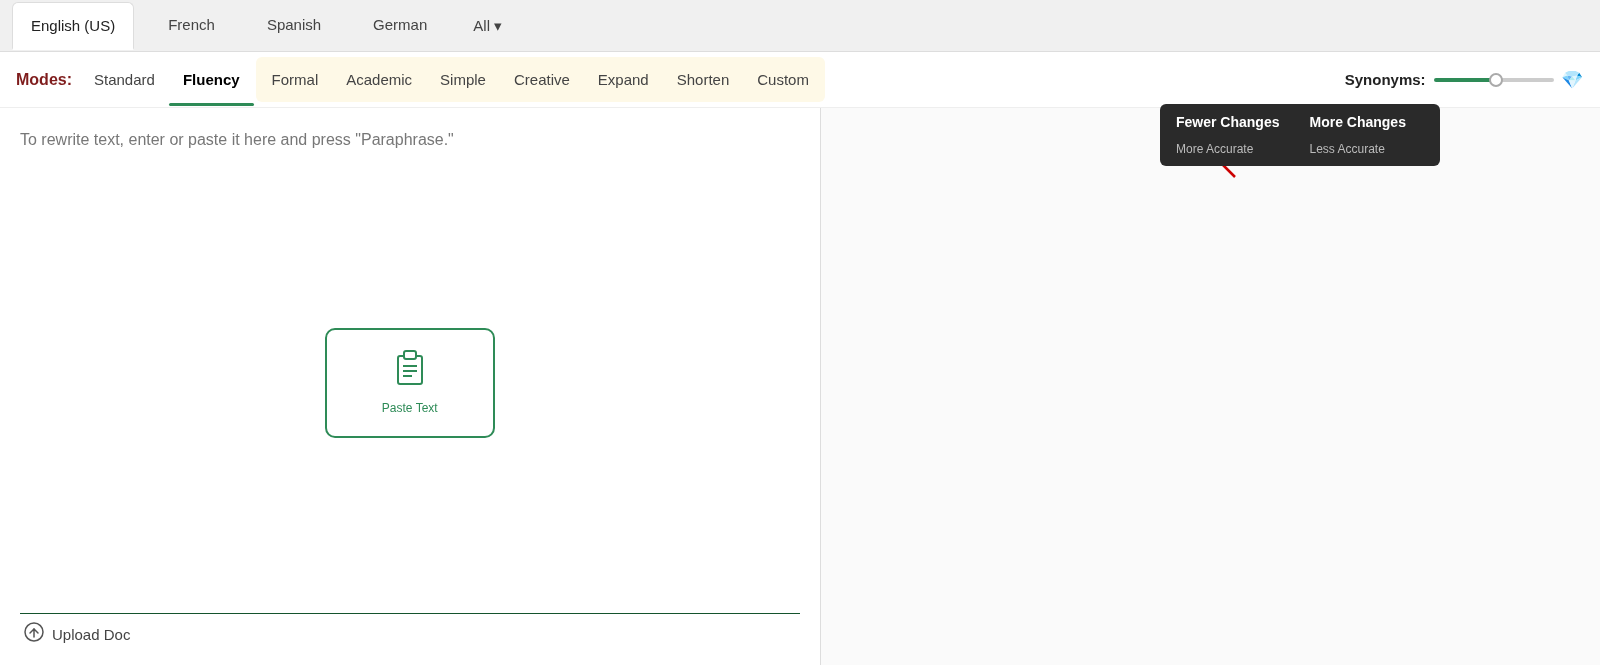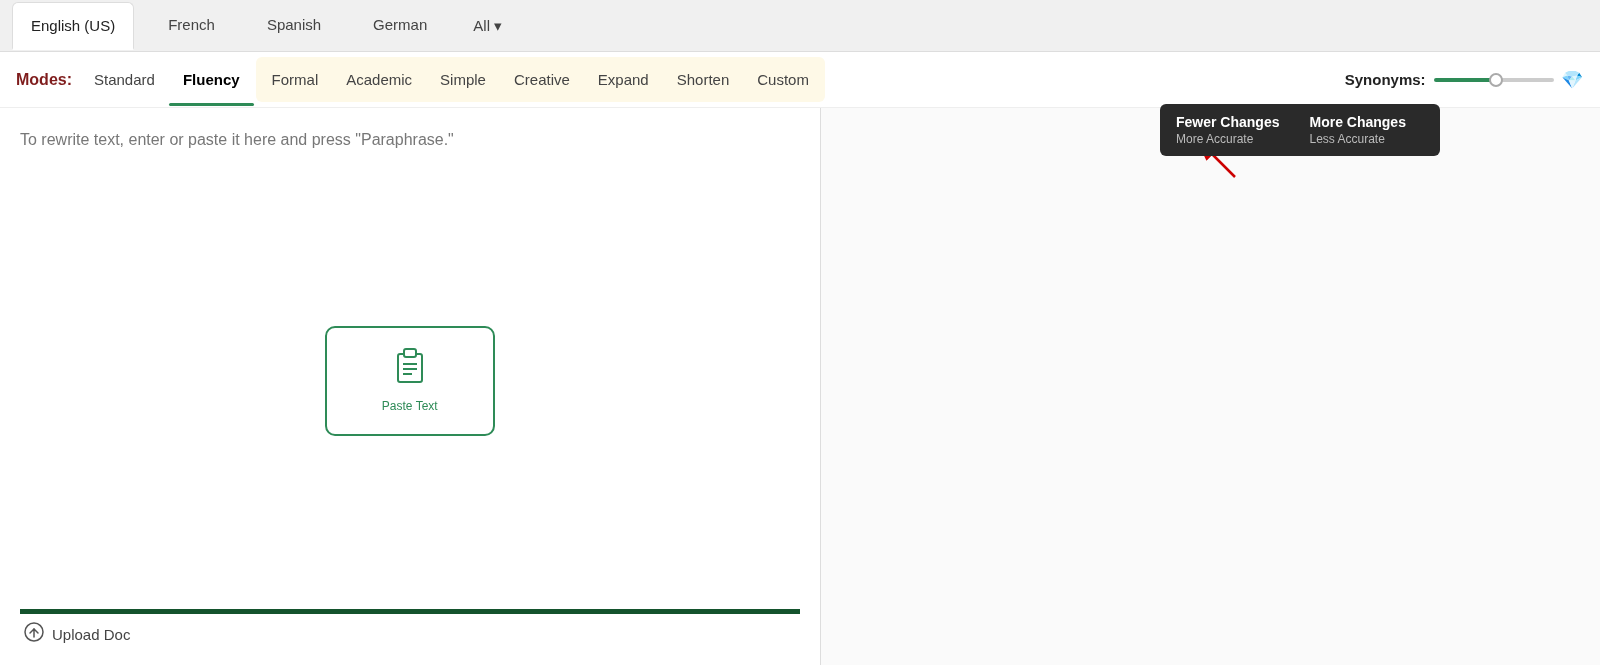--- a/index.html
+++ b/index.html
@@ -150,21 +150,21 @@
       flex-direction: column;
       align-items: flex-start;
     }
     .tooltip-col .main-text {
       font-weight: 700;
       font-size: 14px;
     }
     .tooltip-col .sub-text {
       font-size: 12px;
       color: #bbb;
-      margin-top: 2px;
+      margin-top: 12px;
     }
 
     
     .red-arrow-container {
       position: absolute;
       top: 0;
       left: 0;
       pointer-events: none;
     }
 
@@ -210,21 +210,21 @@
       font-family: inherit;
     }
     .paste-icon {
       font-size: 28px;
       color: #2e8b57;
     }
     .bottom-bar {
       display: flex;
       justify-content: space-between;
       padding: 8px 4px;
-      border-top: 5px solid #14532d;
+      border-top: 1px solid #14532d;
     }
     .upload-btn {
       display: flex;
       align-items: center;
       gap: 8px;
       font-size: 15px;
       color: #444;
       cursor: pointer;
       background: none;
       border: none;

